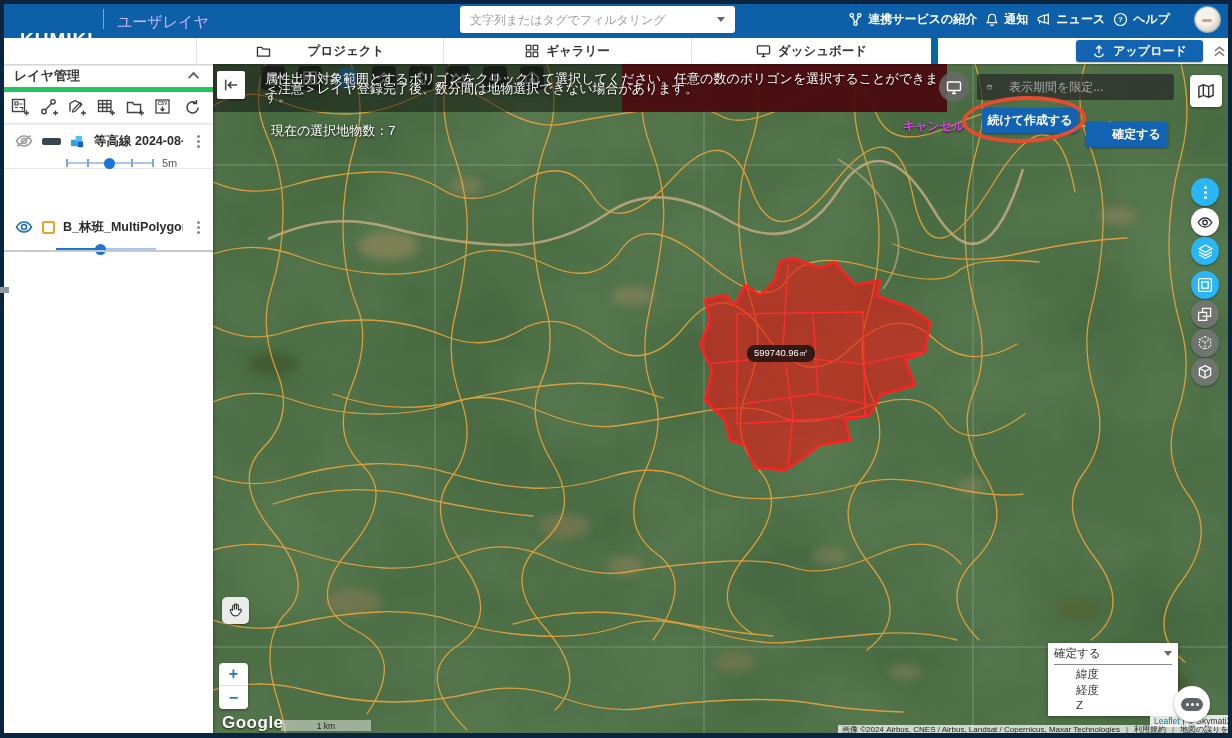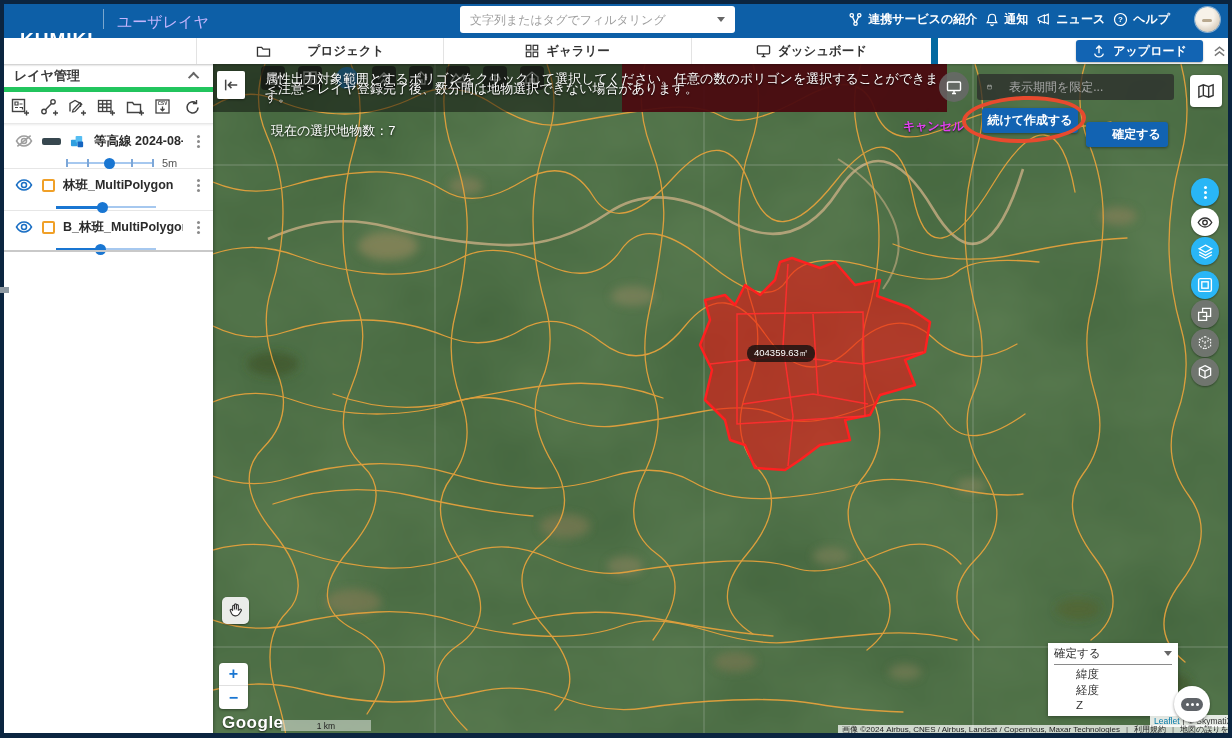--- a/index.html
+++ b/index.html
@@ -325,40 +325,20 @@
             <span class="tick" style="left:21px;"></span>
             <span class="tick" style="left:43px;"></span>
             <span class="tick" style="left:65px;"></span>
             <span class="tick" style="left:86px;"></span>
           <span class="thumb" style="left:38px;"></span>
         </span>
         <span class="slider-label">5m</span>
       </div>
     </div>
 
-    <div class="layer-row lr-2">
-      <div class="layer-head">
-        <svg width="20" height="14" viewBox="0 0 24 16">
-            <g fill="none" stroke="#1a6fc4" stroke-width="1.8">
-              <path d="M12,2 C6.5,2 3,8 3,8 C3,8 6.5,14 12,14 C17.5,14 21,8 21,8 C21,8 17.5,2 12,2 Z"></path>
-              <circle cx="12" cy="8" r="3"></circle>
-            </g>
-          </svg>
-        <span class="swatch-square"></span>
-        <span class="layer-name">林班_MultiPolygon</span>
-        <span class="kebab"></span>
-      </div>
-      <div class="slider-row" style="margin-left:42px;">
-        <span class="slider" style="width:100px;">
-          <span class="track" style="background:#a6c8ef;"></span>
-          <span class="fill" style="width:46px;"></span>
-          <span class="thumb" style="left:41px;"></span>
-        </span>
-      </div>
-    </div>
 
     <div class="layer-row lr-3">
       <div class="layer-head">
         <svg width="20" height="14" viewBox="0 0 24 16">
             <g fill="none" stroke="#1a6fc4" stroke-width="1.8">
               <path d="M12,2 C6.5,2 3,8 3,8 C3,8 6.5,14 12,14 C17.5,14 21,8 21,8 C21,8 17.5,2 12,2 Z"></path>
               <circle cx="12" cy="8" r="3"></circle>
             </g>
           </svg>
         <span class="swatch-square"></span>
@@ -582,21 +562,21 @@
     </div>
     <div class="rail-circle rc-gray" style="top:294px;">
       <svg width="16" height="16" viewBox="0 0 20 20">
           <g fill="none" stroke="#fff" stroke-width="1.6">
             <path d="M10,2 L17,5.5 V14 L10,17.5 L3,14 V5.5 Z"></path>
             <path d="M3,5.5 L10,9 L17,5.5 M10,9 V17.5"></path>
           </g>
         </svg>
     </div>
 
-    <div class="area-pill">404359.63㎡</div>
+    <div class="area-pill">599740.96㎡</div>
 
     <div class="collapse-side">
       <svg width="16" height="14" viewBox="0 0 18 14">
           <g fill="none" stroke="#444" stroke-width="1.7">
             <path d="M3,1 V13"></path>
             <path d="M16,7 H6 M9.5,3.5 L6,7 L9.5,10.5"></path>
           </g>
         </svg>
     </div>
 

